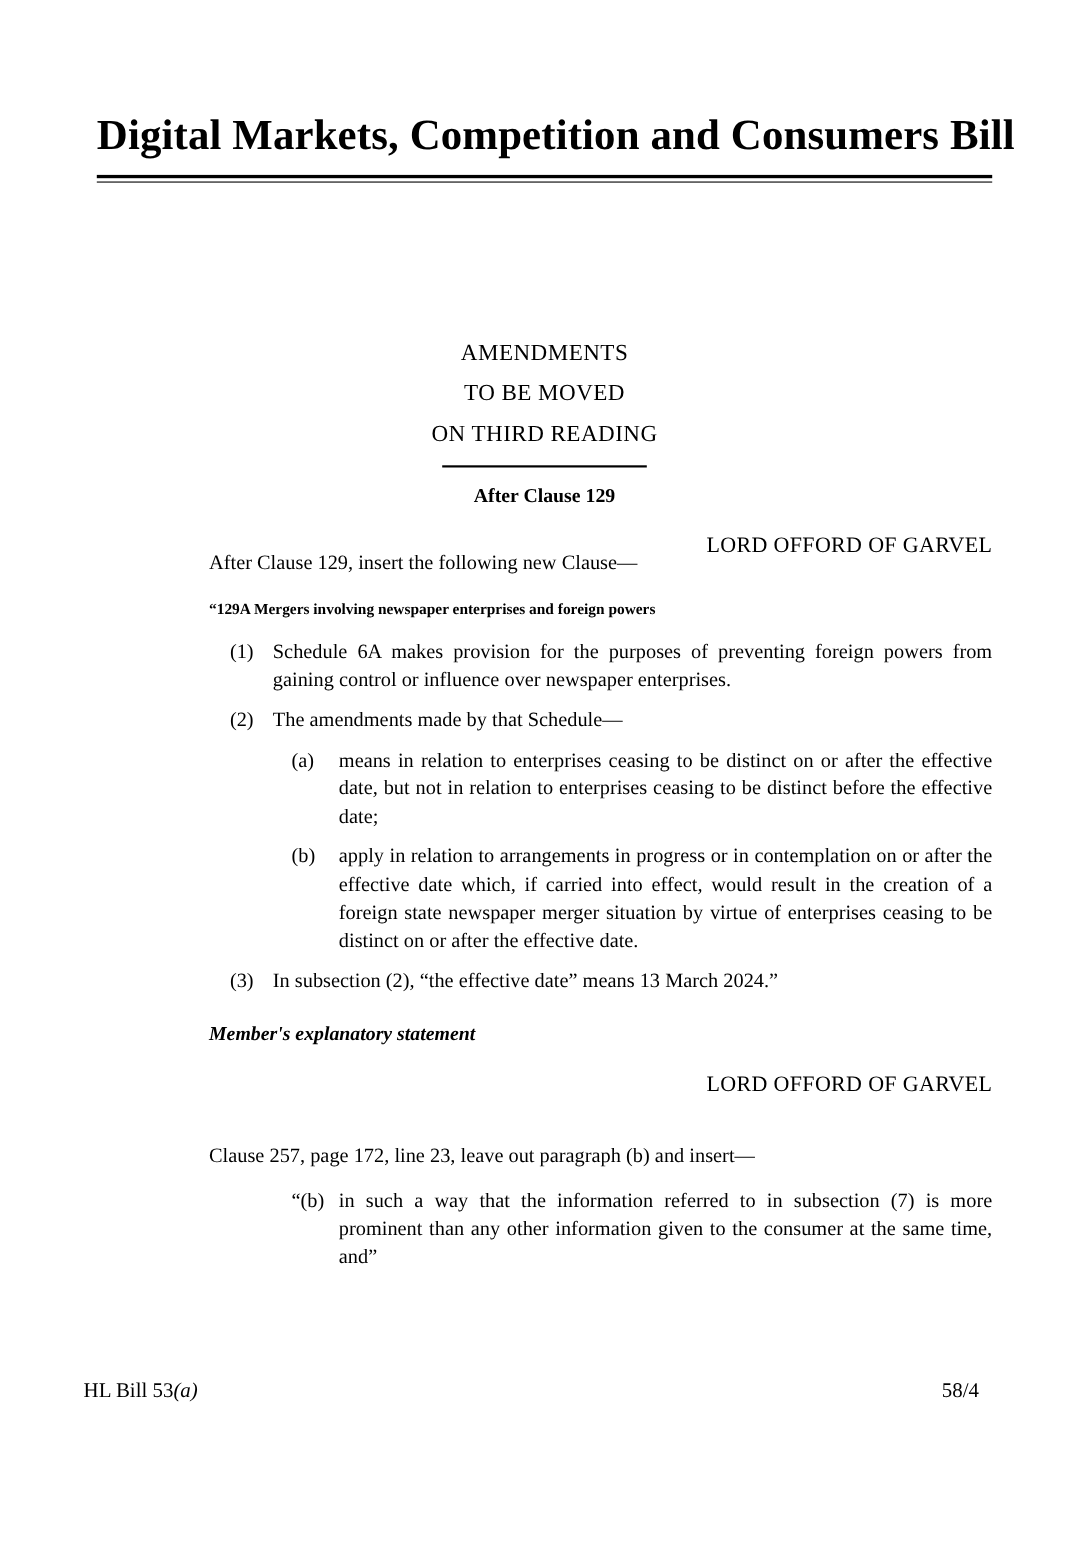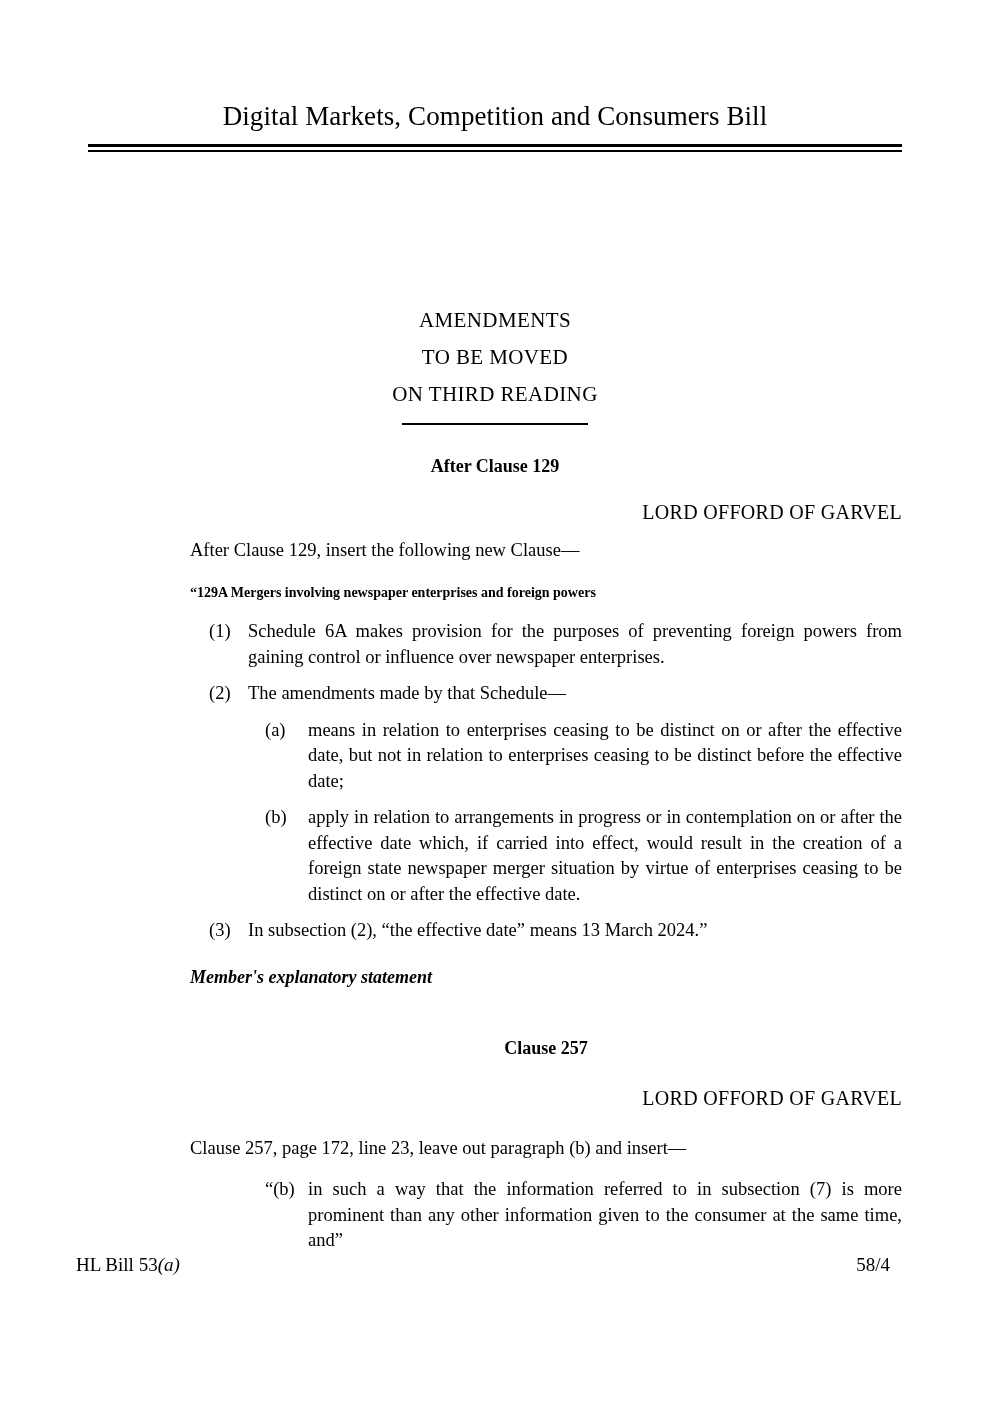--- a/index.html
+++ b/index.html
@@ -22,22 +22,22 @@
   }
 
   
   .masthead {
     position: absolute;
     left: 88px;
     top: 100px;
     width: 814px;
   }
   .doc-title {
-    font-size: 27px;
-    font-weight: normal;
+    font-size: 39px;
+    font-weight: bold;
     text-align: center;
     letter-spacing: 0.1px;
     line-height: 1.2;
     margin: 0;
     white-space: nowrap;
   }
   .title-rules {
     margin-top: 12px;
   }
   .rule-thick {
@@ -72,35 +72,35 @@
   .short-rule {
     width: 186px;
     height: 1.6px;
     background: #000000;
     margin: 0 auto;
   }
   .clause-hdg {
     font-size: 18px;
     font-weight: bold;
     line-height: 30px;
-    margin-top: 20px;
+    margin-top: 4px;
   }
   .member-name {
     font-size: 20px;
     line-height: 34px;
     letter-spacing: 0.3px;
     margin-top: 14px;
     text-align: right;
   }
 
   
   .body-area {
     position: absolute;
     left: 190px;
-    top: 538px;
+    top: 500px;
     width: 712px;
   }
   .para {
     font-size: 18.5px;
     line-height: 25.5px;
     text-align: justify;
     margin: 0;
   }
   .lead-in {
     margin-bottom: 16px;
@@ -165,21 +165,21 @@
     text-align: center;
     width: 712px;
   }
   .section2-headings .clause-hdg {
     margin-top: 44px;
   }
   .section2-headings .member-name {
     margin-top: 18px;
   }
   .section2-lead {
-    margin-top: 21px;
+    margin-top: 36px;
     margin-bottom: 16px;
   }
 
   
   .footer {
     position: absolute;
     left: 76px;
     top: 1252px;
     width: 814px;
     display: flex;
@@ -244,21 +244,20 @@
     <div class="sub lvl1 no-justify">
       <span class="marker">(3)</span>
       <span class="content">In subsection (2), “the effective date” means 13 March 2024.”</span>
     </div>
 
     <div class="explan">
       <p class="explan-hdg">Member's explanatory statement</p>
     </div>
 
     <div class="section2-headings">
-      <div class="clause-hdg">Clause 257</div>
       <div class="member-name">LORD OFFORD OF GARVEL</div>
     </div>
 
     <p class="para section2-lead">Clause 257, page 172, line 23, leave out paragraph (b) and insert—</p>
 
     <div class="sub lvl2">
       <span class="marker">“(b)</span>
       <span class="content">in such a way that the information referred to in subsection (7) is more prominent than any other information given to the consumer at the same time, and”</span>
     </div>
 

